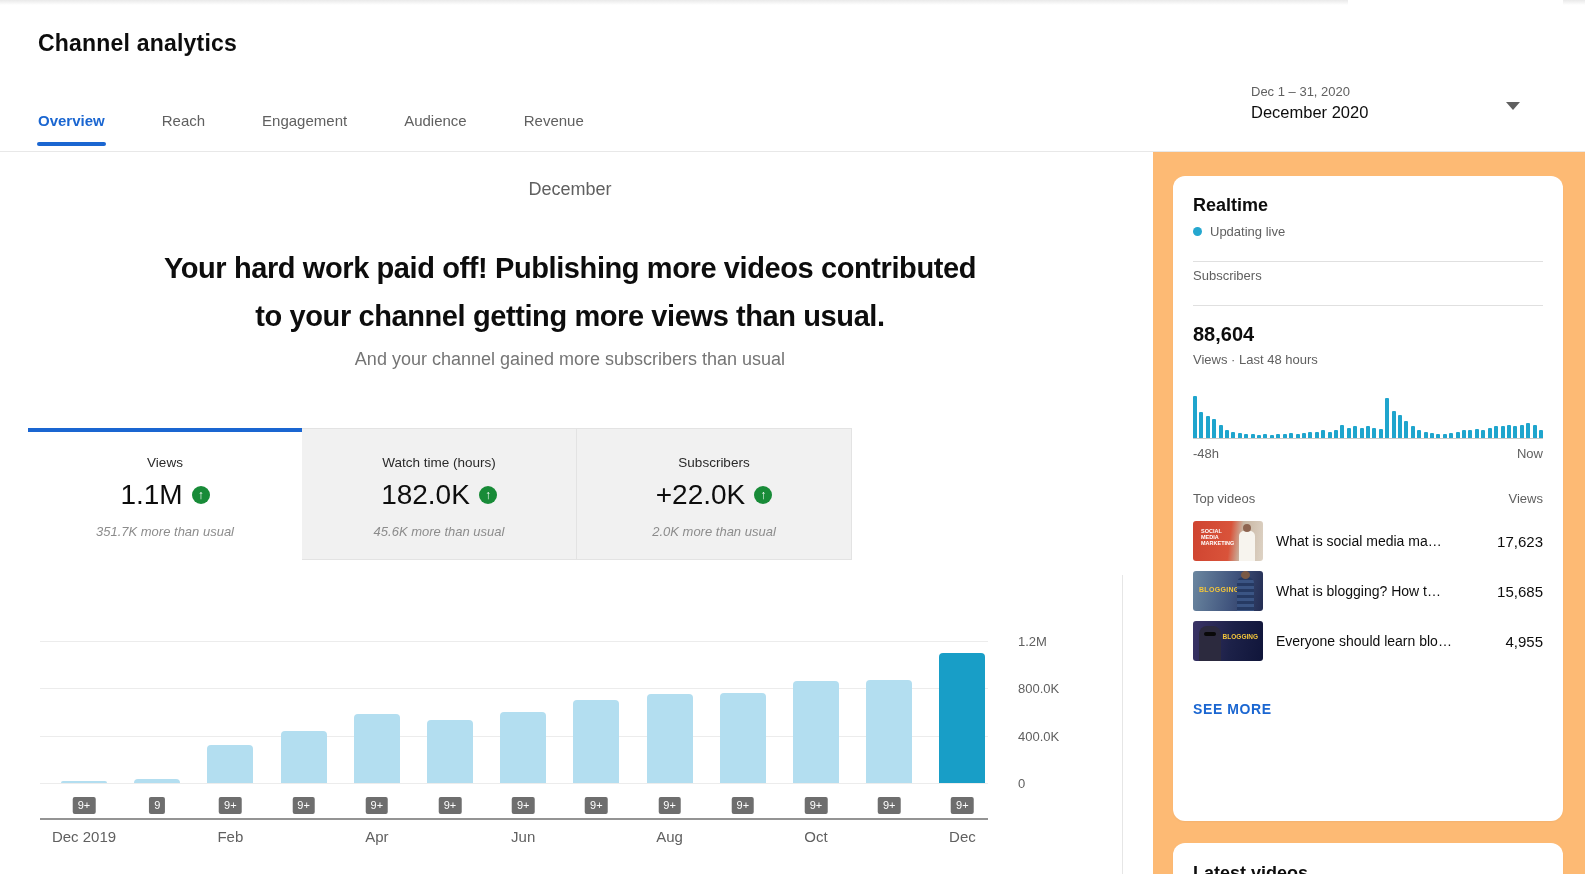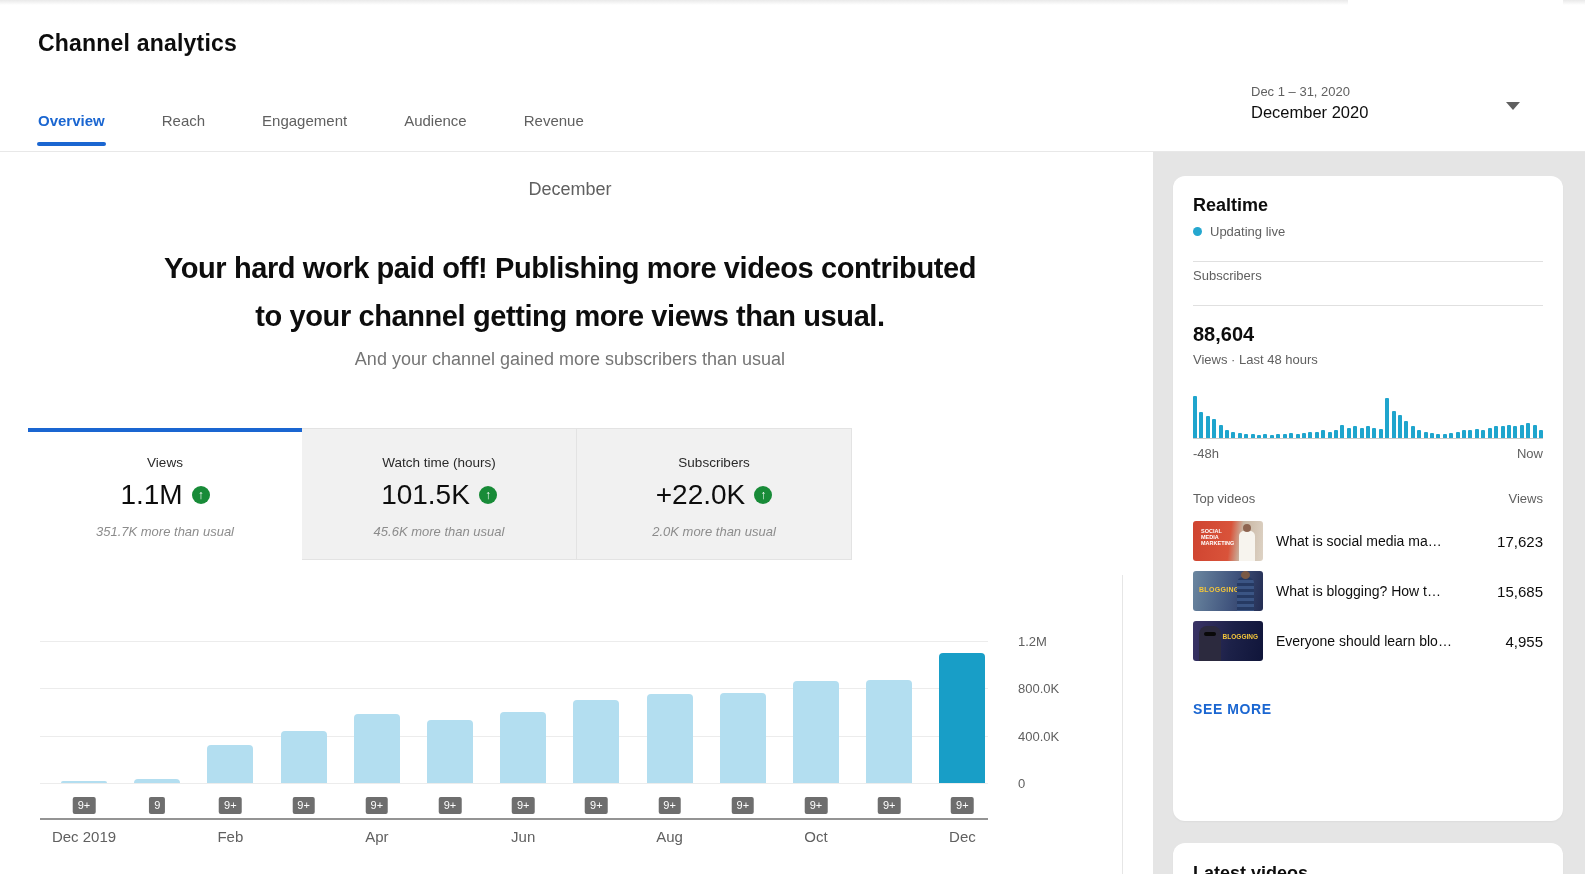--- a/index.html
+++ b/index.html
@@ -40,21 +40,21 @@
   .gridline{position:absolute;left:0;width:948px;height:1px;background:#ececec;}
   .axisline{position:absolute;left:0;top:243px;width:948px;height:2px;background:#949494;}
   .bar{position:absolute;width:46px;border-radius:4px 4px 0 0;background:#b3def0;cursor:pointer;}
   .bar.hl{background:#189ec7;}
   .badge{position:absolute;top:222px;height:17px;background:#6e6e6e;color:#fff;font-size:11px;line-height:17px;padding:0 5px;border-radius:2px;transform:translateX(-50%);cursor:pointer;}
   .xlab{position:absolute;top:253px;font-size:15px;color:#606060;transform:translateX(-50%);white-space:nowrap;}
   .ylab{position:absolute;left:978px;font-size:13px;color:#606060;transform:translateY(-50%);}
   .vdivider{position:absolute;left:1122px;top:575px;height:299px;width:1px;background:#e6e6e6;}
 
   
-  .sidebar{position:absolute;left:1153px;top:152px;width:432px;height:722px;background:#e5e5e5;}
+  .sidebar{position:absolute;left:1153px;top:152px;width:432px;height:722px;background:#fdba74;}
   .card{position:absolute;left:20px;width:390px;background:#fff;border-radius:12px;box-sizing:border-box;box-shadow:0 1px 2px rgba(0,0,0,.04);}
   .card.realtime{top:24px;height:645px;padding:19px 20px;}
   .card.latest{top:691px;height:140px;padding:18px 20px;}
   .rt-title{font-size:18px;font-weight:700;color:#0d0d0d;}
   .rt-live{margin-top:8px;display:flex;align-items:center;gap:8px;font-size:13px;color:#606060;}
   .dot{width:9px;height:9px;border-radius:50%;background:#25a7cf;}
   .divider{height:1px;background:#e0e0e0;margin-top:22px;}
   .rt-num{margin-top:17px;font-size:20px;font-weight:700;color:#0d0d0d;}
   .rt-cap{margin-top:6px;font-size:13px;color:#606060;}
   .spark{margin-top:27px;height:44px;display:flex;align-items:flex-end;justify-content:space-between;border-bottom:1px solid #c9c9c9;}
@@ -117,21 +117,21 @@
         <div class="mt-label">Views</div>
         <div class="mt-value">
           <div>1.1M</div>
           <div class="arrow-up">↑</div>
         </div>
         <div class="mt-delta">351.7K more than usual</div>
       </div>
       <div class="metric-tab">
         <div class="mt-label">Watch time (hours)</div>
         <div class="mt-value">
-          <div>101.5K</div>
+          <div>182.0K</div>
           <div class="arrow-up">↑</div>
         </div>
         <div class="mt-delta">45.6K more than usual</div>
       </div>
       <div class="metric-tab">
         <div class="mt-label">Subscribers</div>
         <div class="mt-value">
           <div>+22.0K</div>
           <div class="arrow-up">↑</div>
         </div>

